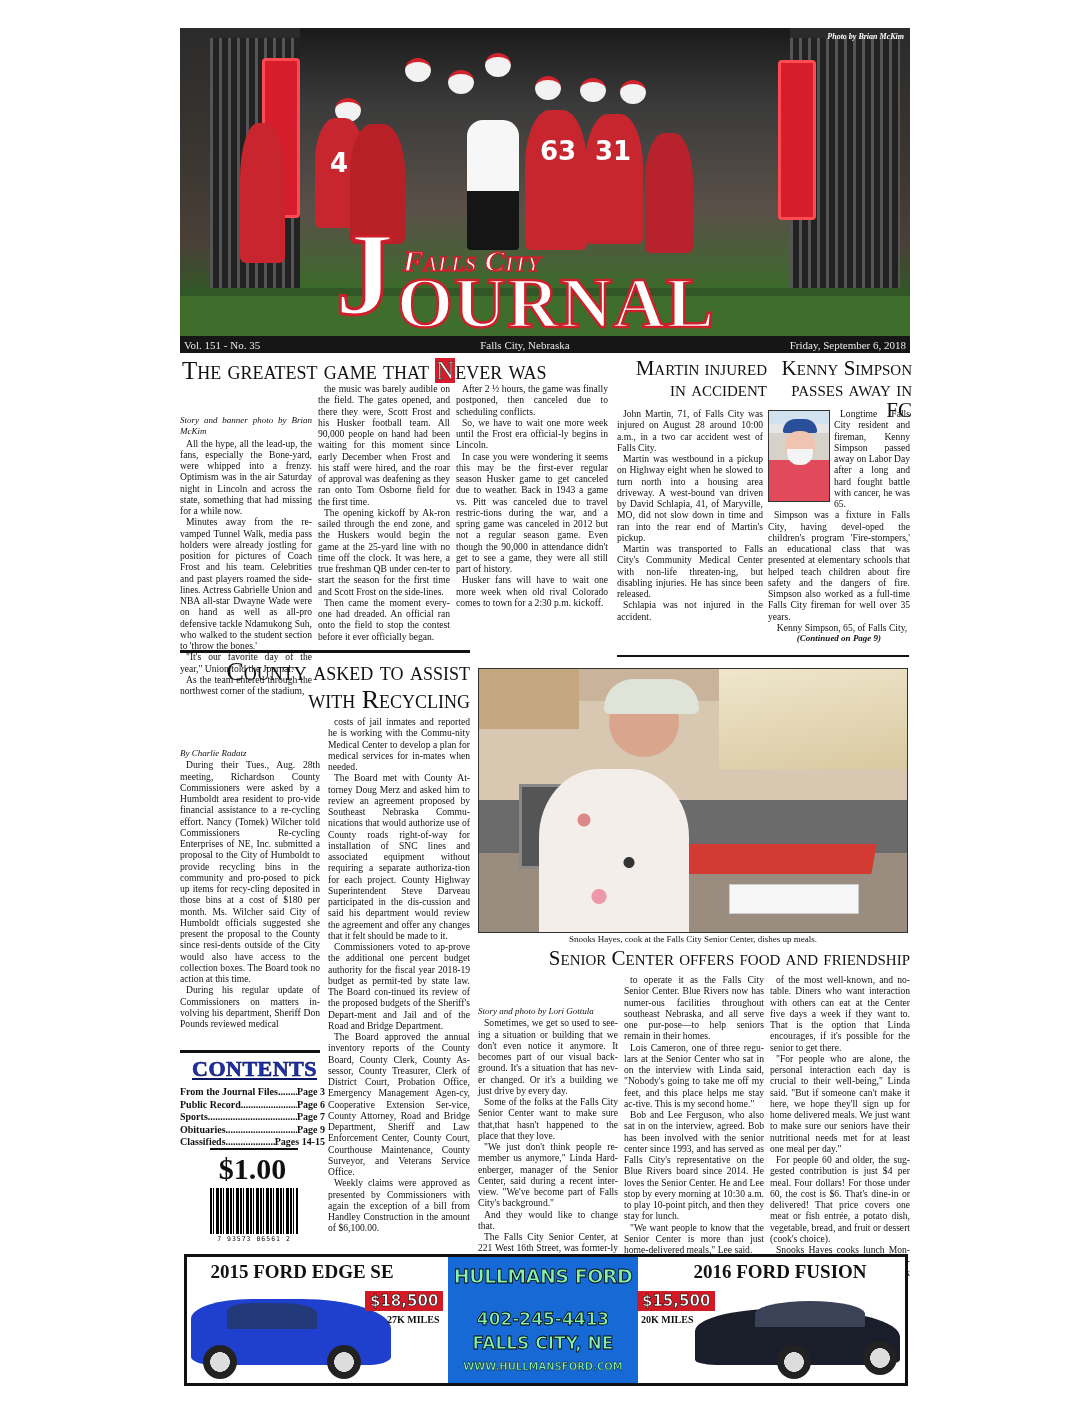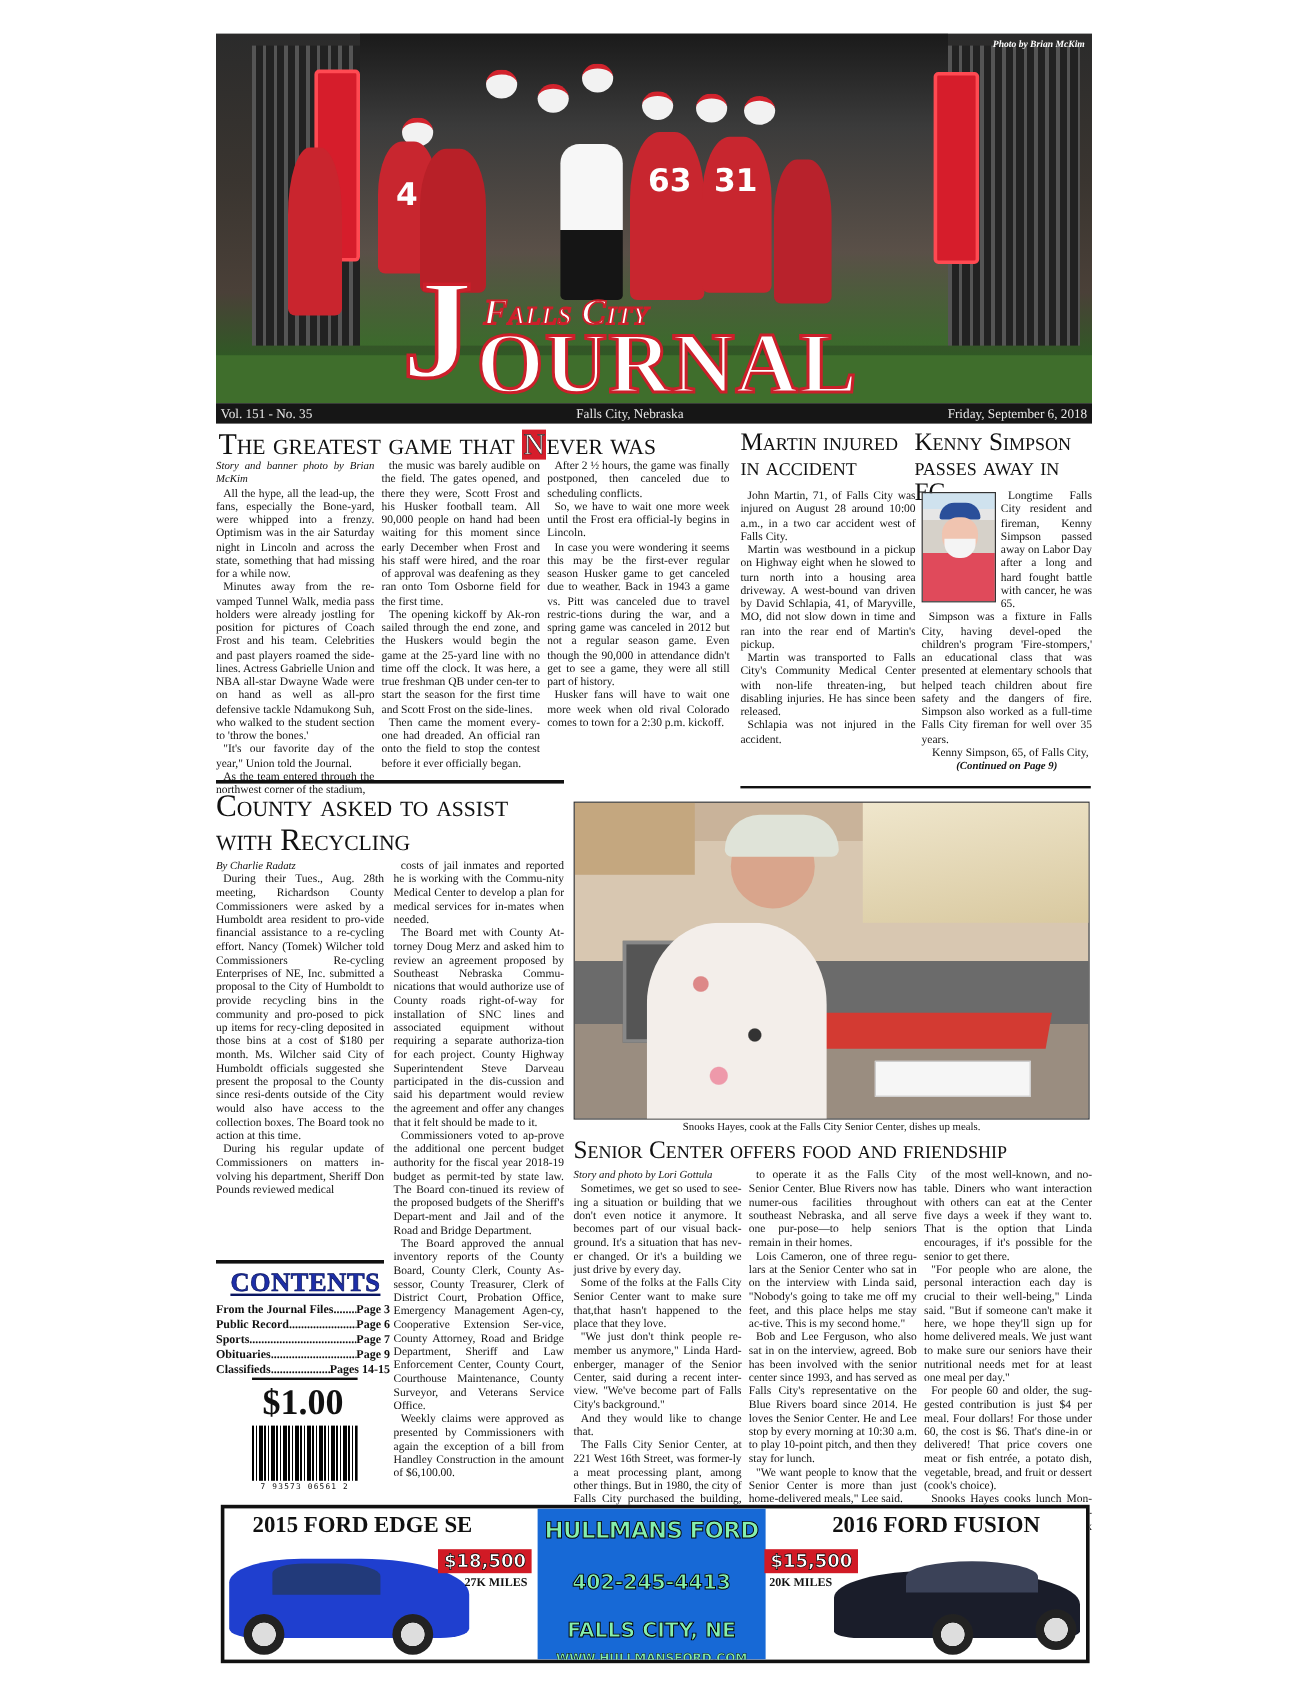--- a/index.html
+++ b/index.html
@@ -34,24 +34,24 @@
     font-weight: bold; -webkit-text-stroke: 3px #cc1f2a; font-family: "Liberation Serif", serif; }
   .masthead .falls-city { position: absolute; left: 68px; top: 28px; font-size: 30px; font-style: italic; font-weight: bold;
     color: #fff; -webkit-text-stroke: 1.5px #cc1f2a; font-variant: small-caps; letter-spacing: 0.5px; }
   .masthead .journal { position: absolute; left: 62px; top: 46px; font-size: 72px; font-weight: bold; color: #fff;
     -webkit-text-stroke: 2.5px #cc1f2a; letter-spacing: 1px; }
 
   .infobar { position: absolute; left: 0; top: 308px; width: 730px; height: 17px; background: #161616; color: #e8e8e8;
     font-size: 11px; display: flex; justify-content: space-between; align-items: center; padding: 0 4px; }
 
   
-  .headline { font-weight: normal; font-variant: small-caps; color: #111; line-height: 1.0; text-align: left; }
+  .headline { font-weight: normal; font-variant: small-caps; color: #111; line-height: 1.0; text-align: right; }
   .col { position: absolute; font-size: 9.6px; line-height: 11.25px; text-align: justify; hyphens: auto; }
   .col p { text-indent: 6px; }
-  .byline { font-style: italic; font-size: 9px; text-indent: 0 !important; }
+  .byline { font-style: italic; font-size: 9px; text-indent: 0 !important; margin-top: 32px; }
   .cont { text-align: center; font-weight: bold; font-style: italic; font-size: 9px; text-indent: 0 !important; }
   .rule { position: absolute; background: #111; }
 
   
   .h-game { position: absolute; left: 2px; top: 330px; width: 425px; font-size: 25px; text-align: left; white-space: nowrap; }
   .h-game .n-box { display: inline-block; background: #d61d2b; color: #fff; padding: 0 1px; -webkit-text-stroke: 0.5px #222; }
 
   .h-martin { position: absolute; left: 437px; top: 330px; width: 150px; font-size: 21px; }
   .h-kenny { position: absolute; left: 582px; top: 330px; width: 150px; font-size: 21px; }
 
@@ -100,21 +100,21 @@
   .ad-left .ad-title { width: 230px; }
   .ad-right .ad-title { left: 20px; width: 250px; }
   .price-tag { position: absolute; background: #d11a25; color: #fff; font-family: "DejaVu Sans", sans-serif; font-weight: bold; font-size: 15px; padding: 1px 5px; -webkit-text-stroke: 0.6px #000; }
   .miles { position: absolute; font-weight: bold; font-size: 10px; }
   .car { position: absolute; }
   .car .shell { position: absolute; border-radius: 30% 45% 12% 12%; }
   .car .wheel { position: absolute; width: 34px; height: 34px; border-radius: 50%; background: radial-gradient(circle, #ddd 0 40%, #222 42%); }
   .ad-center { position: absolute; left: 261px; top: 0; width: 190px; height: 126px; background: #1769d6; text-align: center; color: #86efac; font-family: "DejaVu Sans", sans-serif; font-weight: bold; -webkit-text-stroke: 0.8px #000; }
   .ad-center .dealer { font-size: 19px; margin-top: 8px; letter-spacing: -0.5px; }
   .ad-center .phone { font-size: 17px; margin-top: 22px; }
-  .ad-center .city { font-size: 17px; margin-top: 20px; }
+  .ad-center .city { font-size: 17px; margin-top: 4px; }
   .ad-center .site { font-size: 10px; margin-top: 8px; -webkit-text-stroke: 0.4px #000; }
 </style>
 </head>
 <body>
 
 <div class="page">
 
   <div class="banner">
     <div class="gate-left"></div>
     <div class="gate-right"></div>

